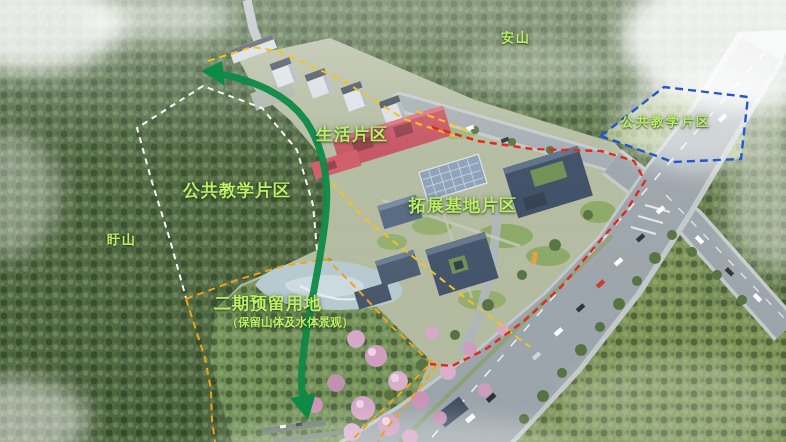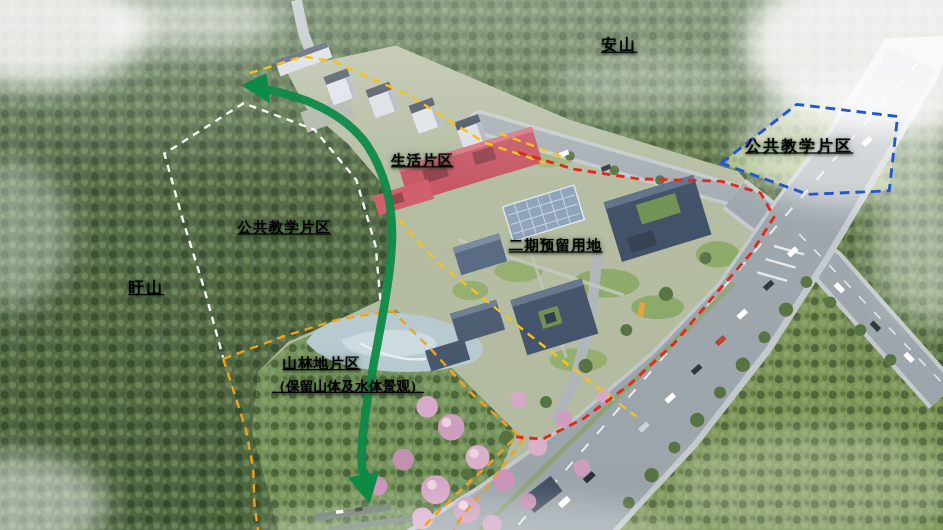--- a/index.html
+++ b/index.html
@@ -5,27 +5,26 @@
   html,body{margin:0;padding:0;background:#222;}
   .canvas{
     position:relative;width:786px;height:442px;overflow:hidden;
     background:#5d7747;
     font-family:"Liberation Sans", sans-serif;
   }
   .scene{position:absolute;left:0;top:0;width:786px;height:442px;display:block;}
   .labels{position:absolute;left:0;top:0;width:786px;height:442px;pointer-events:none;}
   .map-label{
     position:absolute;transform:translate(-50%,-50%);
-    color:#000000;font-weight:bold;white-space:nowrap;
+    color:#bef264;font-weight:bold;white-space:nowrap;
     text-shadow:0 1px 2px rgba(30,50,30,.85), 0 0 5px rgba(30,50,30,.45);
     letter-spacing:1px;
-    text-decoration:underline;
   }
   .lbl-mountain{font-size:13px;font-weight:bold;letter-spacing:2px;}
-  .lbl-zone{font-size:12px;}
+  .lbl-zone{font-size:17px;}
   .lbl-phase2{font-size:13px;letter-spacing:2px;}
   .lbl-note{font-size:11.5px;letter-spacing:0;}
 </style>
 </head>
 <body>
 
 <div class="canvas">
 <svg class="scene" viewBox="0 0 786 442">
   <defs>
     <pattern id="trees" width="15" height="13" patternUnits="userSpaceOnUse">
@@ -311,17 +310,17 @@
     <polygon points="290,398 316,393 308,420" fill="#0e8a47"></polygon>
   </g>
 </svg>
 
 <div class="labels">
   <div class="map-label lbl-mountain" style="left:516px;top:38px;">安山</div>
   <div class="map-label lbl-mountain" style="left:122px;top:240px;">盱山</div>
   <div class="map-label lbl-phase2" style="left:666px;top:122px;">公共教学片区</div>
   <div class="map-label lbl-zone" style="left:352px;top:134px;">生活片区</div>
   <div class="map-label lbl-zone" style="left:237px;top:190px;">公共教学片区</div>
-  <div class="map-label lbl-zone" style="left:463px;top:205px;">二期预留用地</div>
-  <div class="map-label lbl-zone" style="left:268px;top:303px;">山林地片区</div>
+  <div class="map-label lbl-zone" style="left:463px;top:205px;">拓展基地片区</div>
+  <div class="map-label lbl-zone" style="left:268px;top:303px;">二期预留用地</div>
   <div class="map-label lbl-note" style="left:290px;top:322px;">（保留山体及水体景观）</div>
 </div>
 </div>
 
 </body></html>

